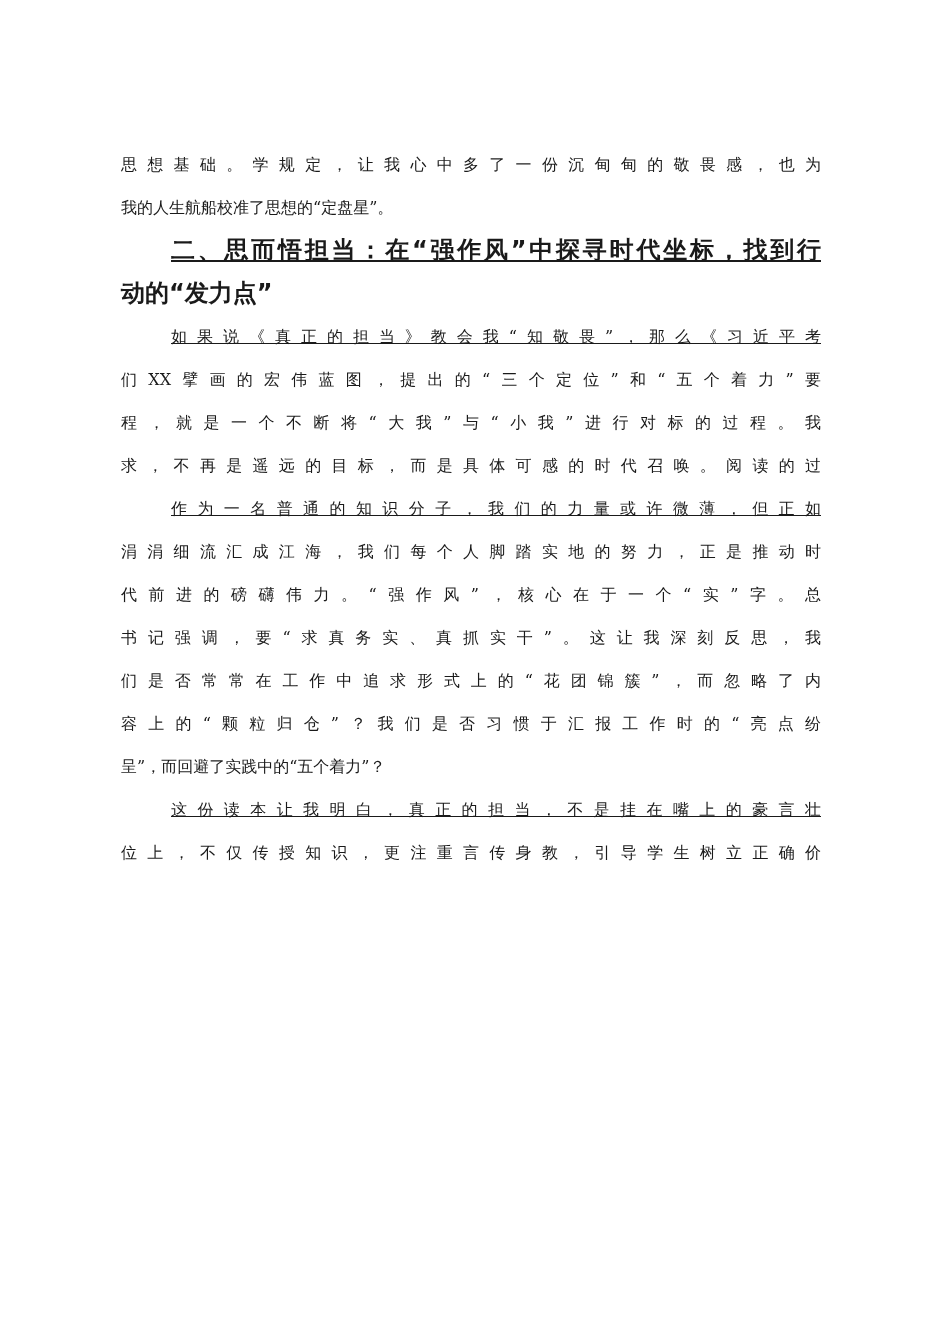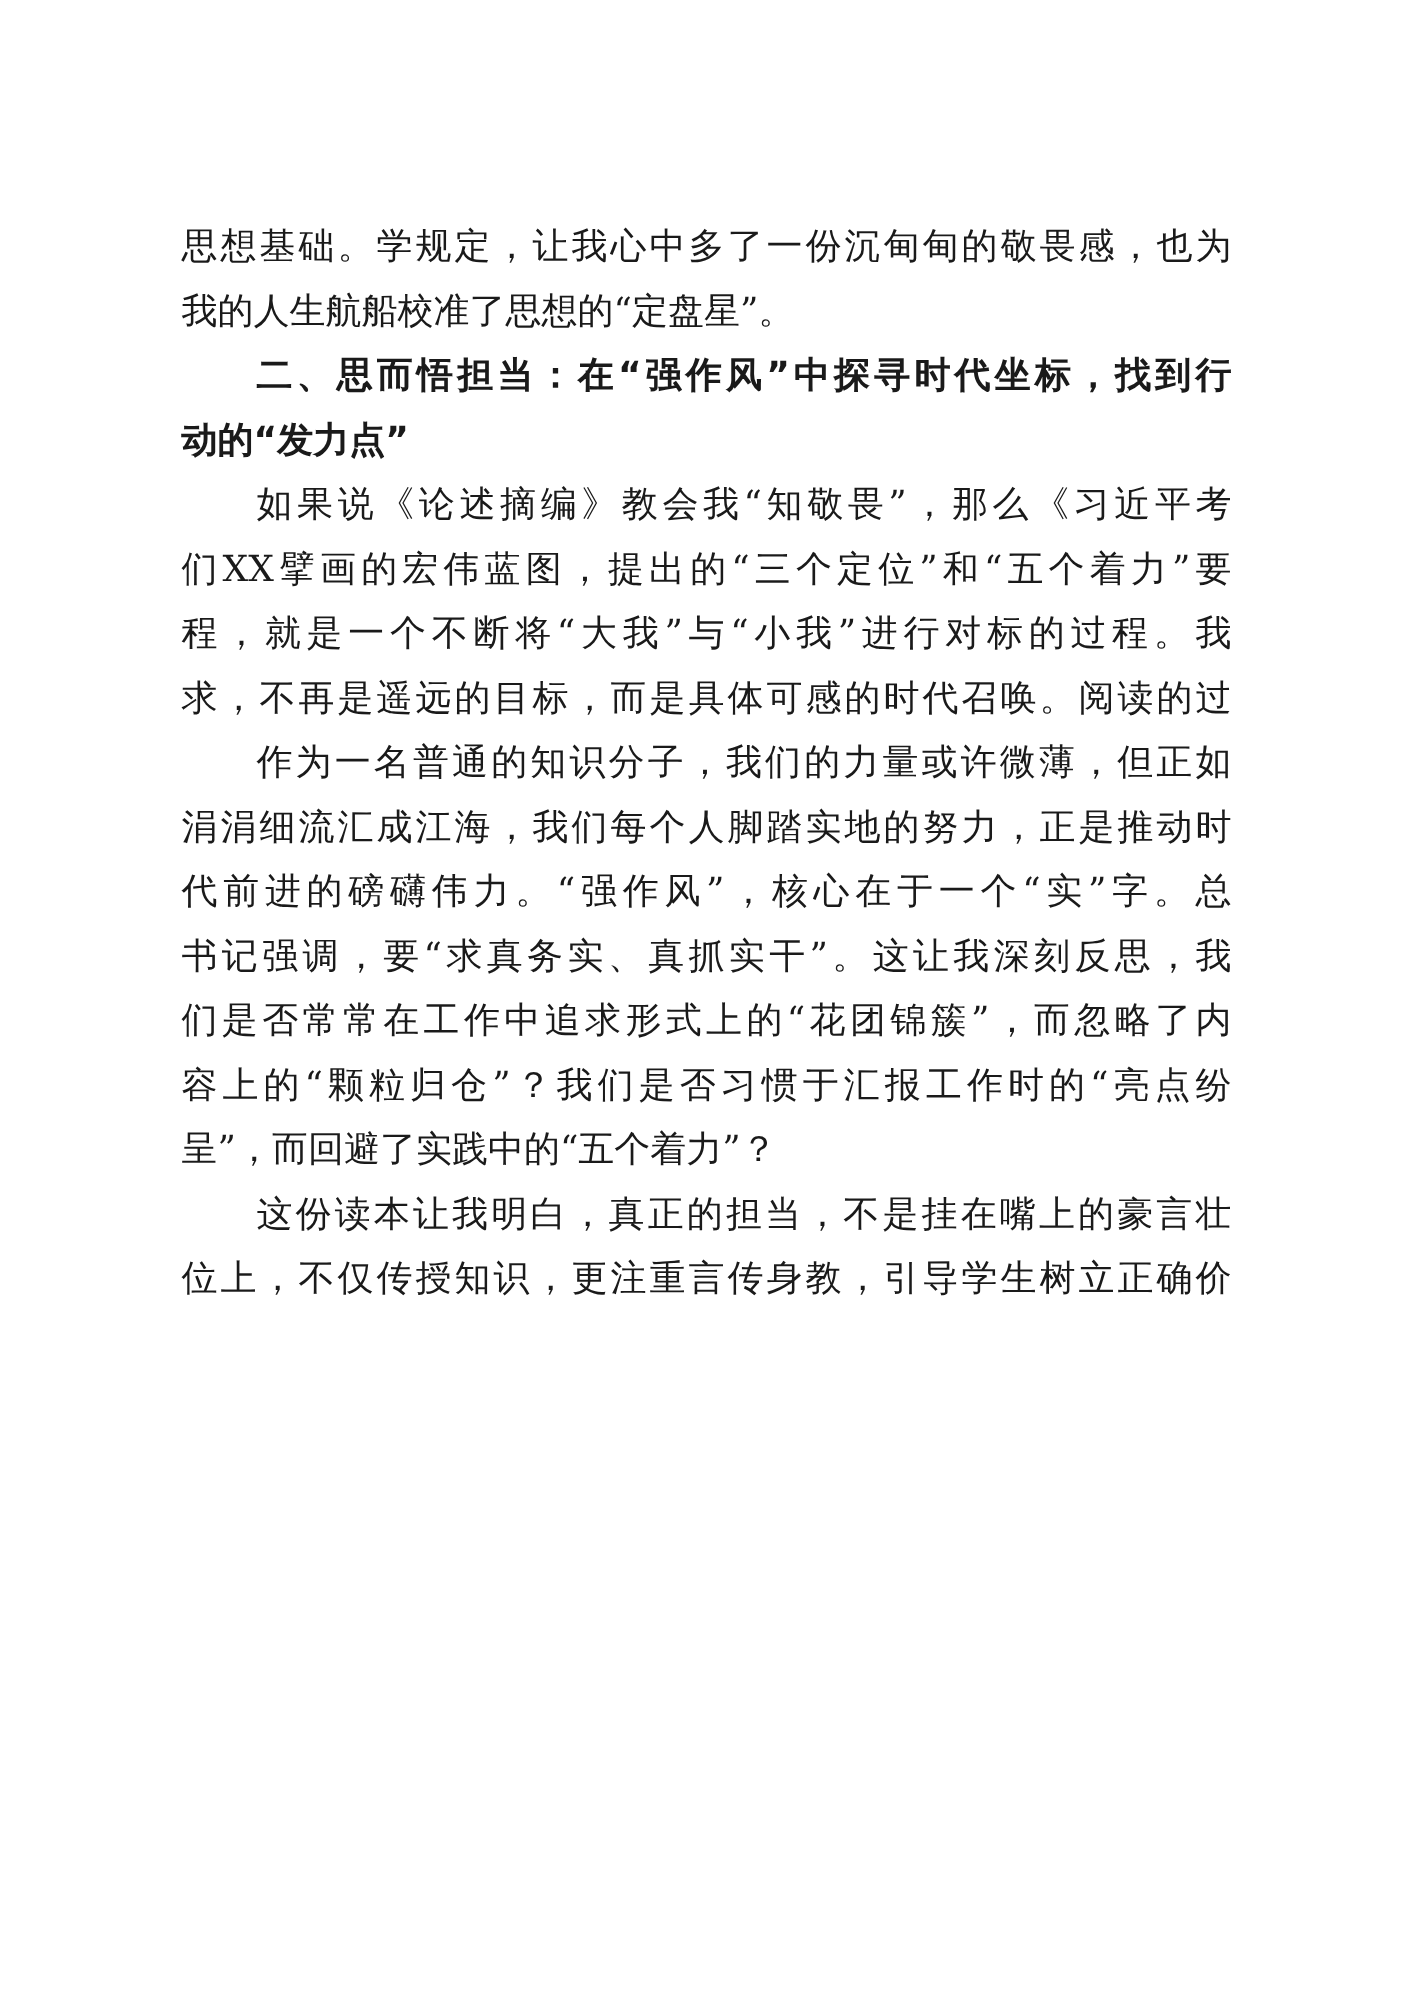--- a/index.html
+++ b/index.html
@@ -8,28 +8,28 @@
     position: absolute;
     left: 121px;
     top: 143px;
     width: 700px;
     color: #1a1a1a;
   }
   .line {
     height: 43px;
     line-height: 43px;
     font-family: "DejaVu Serif", "Liberation Serif", serif;
-    font-size: 24px;
+    font-size: 16px;
     white-space: nowrap;
     text-align: justify;
     text-align-last: justify;
     letter-spacing: 0px;
   }
   .line.last { text-align-last: left; }
-  .line.indent { padding-left: 50px; }
+  .line.indent { padding-left: 50px; text-decoration: underline; }
   .heading .line {
     font-family: "DejaVu Sans", "Liberation Sans", sans-serif;
     font-weight: bold;
     font-size: 24px;
   }
   .para { margin: 0; }
 </style>
 </head>
 <body>
 
@@ -39,21 +39,21 @@
     <div class="line">思想基础。学规定，让我心中多了一份沉甸甸的敬畏感，也为</div>
     <div class="line last">我的人生航船校准了思想的“定盘星”。</div>
   </div>
 
   <div class="para heading">
     <div class="line indent">二、思而悟担当：在“强作风”中探寻时代坐标，找到行</div>
     <div class="line last">动的“发力点”</div>
   </div>
 
   <div class="para">
-    <div class="line indent">如果说《论述摘编》教会我“知敬畏”，那么《习近平考</div>
+    <div class="line indent">如果说《真正的担当》教会我“知敬畏”，那么《习近平考</div>
     <div class="line">们XX擘画的宏伟蓝图，提出的“三个定位”和“五个着力”要</div>
     <div class="line">程，就是一个不断将“大我”与“小我”进行对标的过程。我</div>
     <div class="line">求，不再是遥远的目标，而是具体可感的时代召唤。阅读的过</div>
   </div>
 
   <div class="para">
     <div class="line indent">作为一名普通的知识分子，我们的力量或许微薄，但正如</div>
     <div class="line">涓涓细流汇成江海，我们每个人脚踏实地的努力，正是推动时</div>
     <div class="line">代前进的磅礴伟力。“强作风”，核心在于一个“实”字。总</div>
     <div class="line">书记强调，要“求真务实、真抓实干”。这让我深刻反思，我</div>

